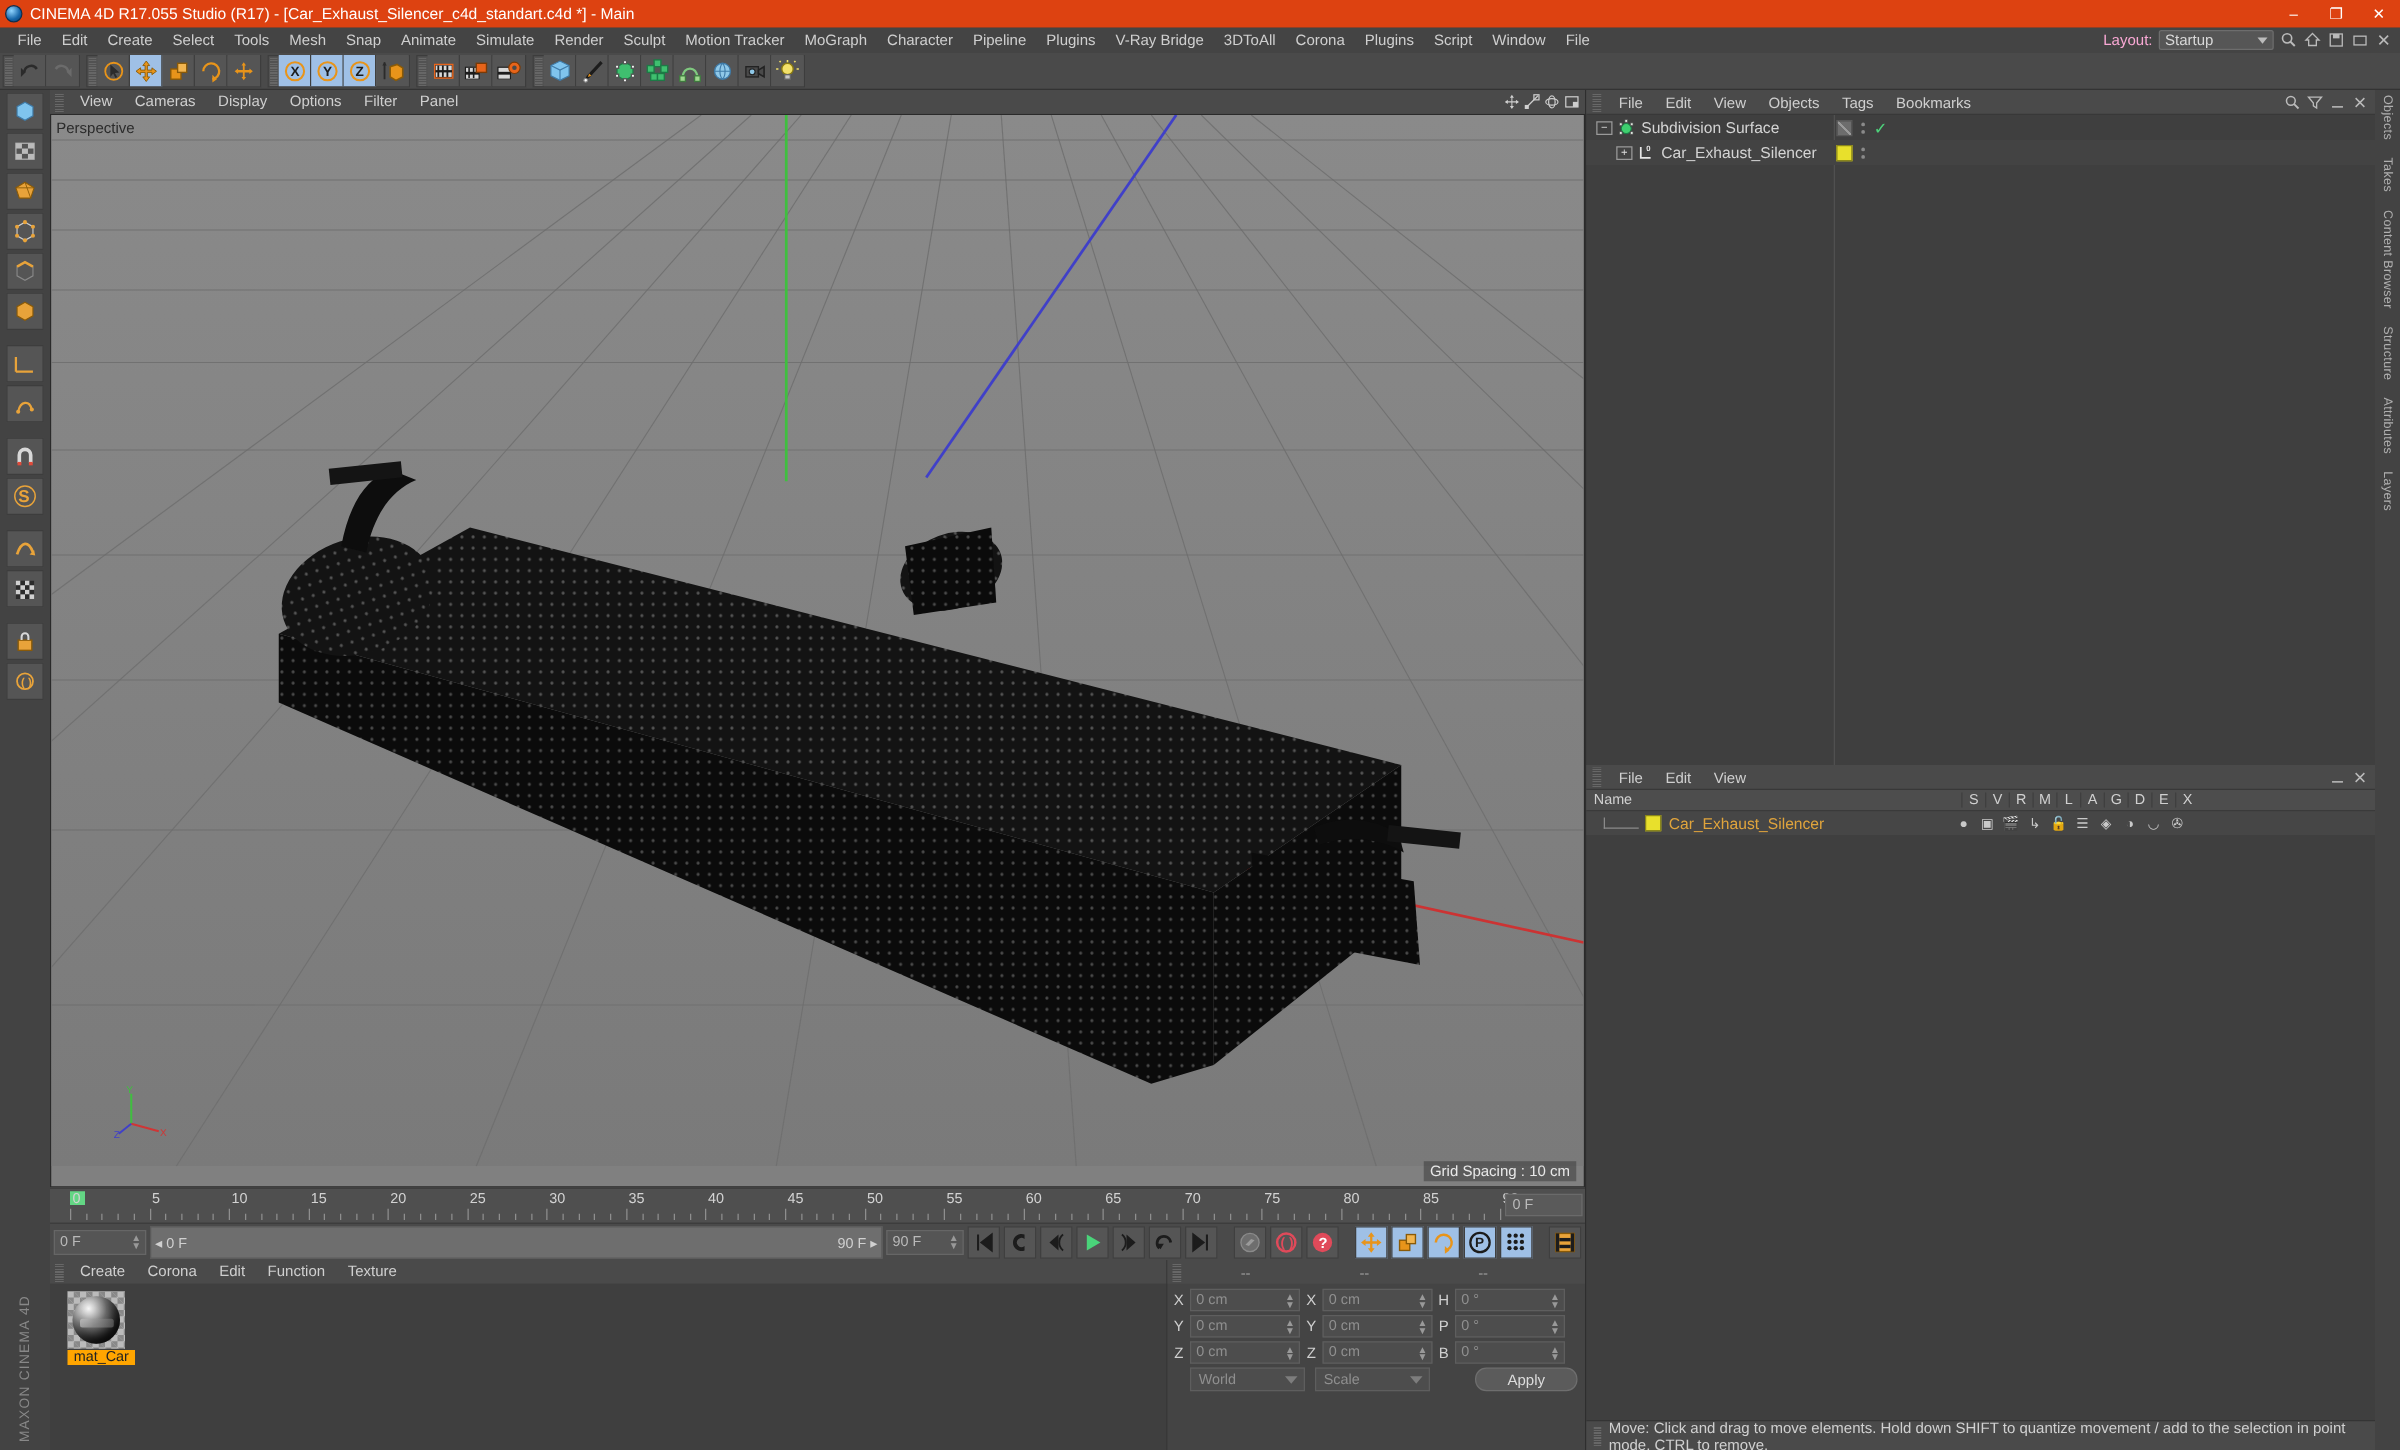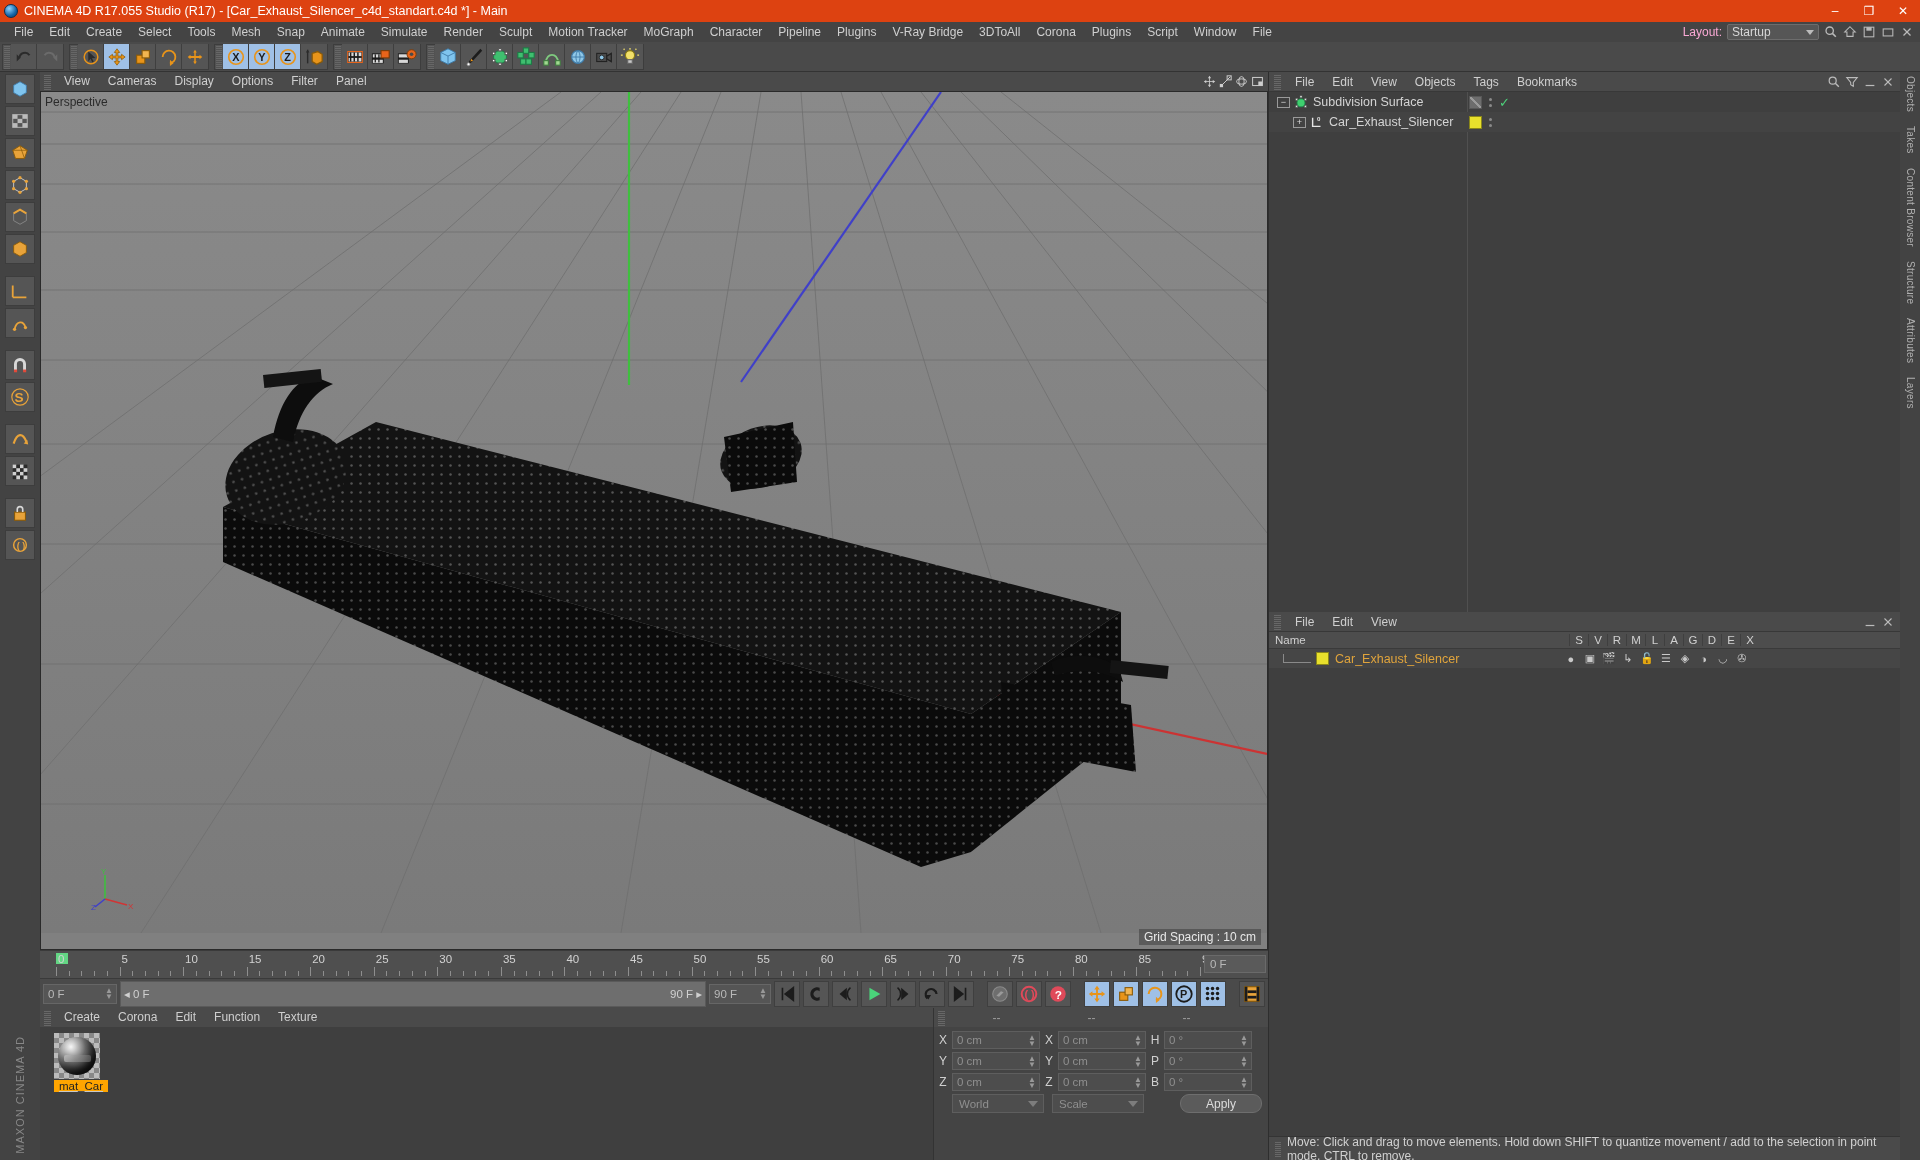--- a/index.html
+++ b/index.html
@@ -99,21 +99,21 @@
   
   #bottomrow { height:152px; display:flex; }
   #matmgr { width:930px; background:#444; border-right:1px solid #333;
     display:flex; flex-direction:column; }
   #matmenu { height:19px; background:#4a4a4a; display:flex; align-items:center;
     font-size:12px; color:#cfcfcf; }
   #matmenu .gripper { width:7px; height:16px; margin:0 4px;
     background-image:repeating-linear-gradient(0deg,#7b7b7b 0 1px,transparent 1px 2px); opacity:.6;}
   #matmenu .mi{ padding:0 9px; line-height:19px;}
   #matbody { flex:1; background:#3f3f3f; padding:6px 0 0 14px; }
-  .matchip { width:54px;text-decoration:underline; }
+  .matchip { width:54px; }
   .matthumb { width:46px; height:46px;
     background-image:
       linear-gradient(45deg,#888 25%,transparent 25%,transparent 75%,#888 75%),
       linear-gradient(45deg,#888 25%,#bbb 25%,#bbb 75%,#888 75%);
     background-size:10px 10px; background-position:0 0,5px 5px; position:relative; }
   .matball { position:absolute; left:4px; top:4px; width:38px; height:38px;
     border-radius:50%;
     background:
       radial-gradient(circle at 34% 26%, #f7f7f7 0%, #cfcfcf 12%, #6e6e6e 38%, #2a2a2a 70%, #111 100%);
     box-shadow:inset -4px -5px 9px rgba(0,0,0,.75), inset 3px 3px 6px rgba(255,255,255,.25); }

